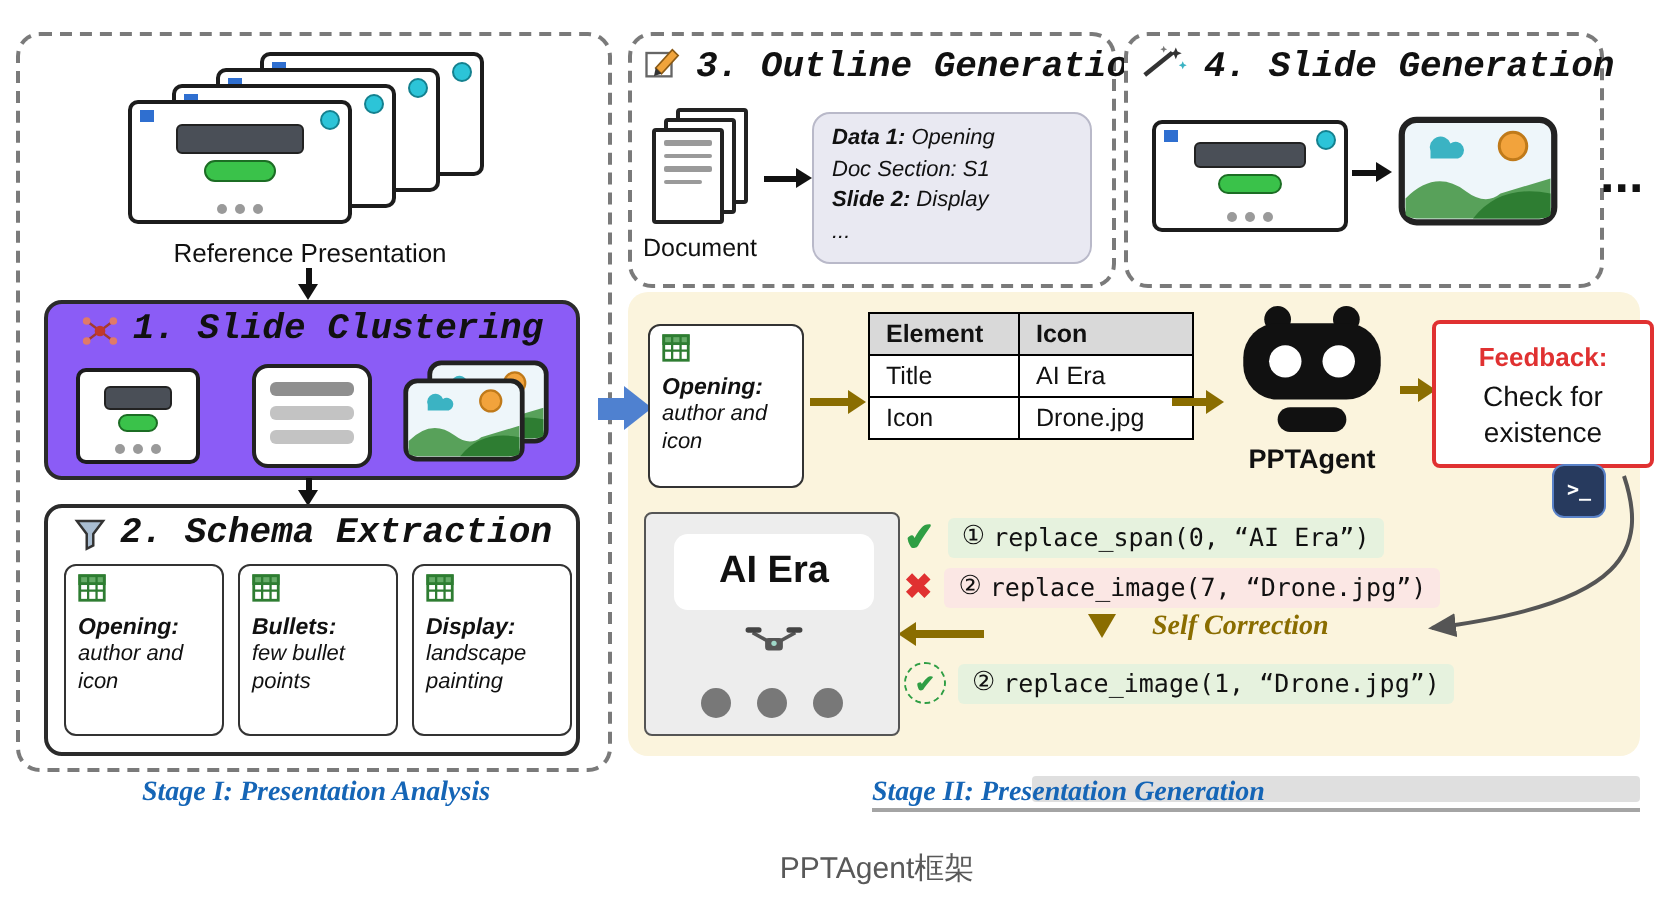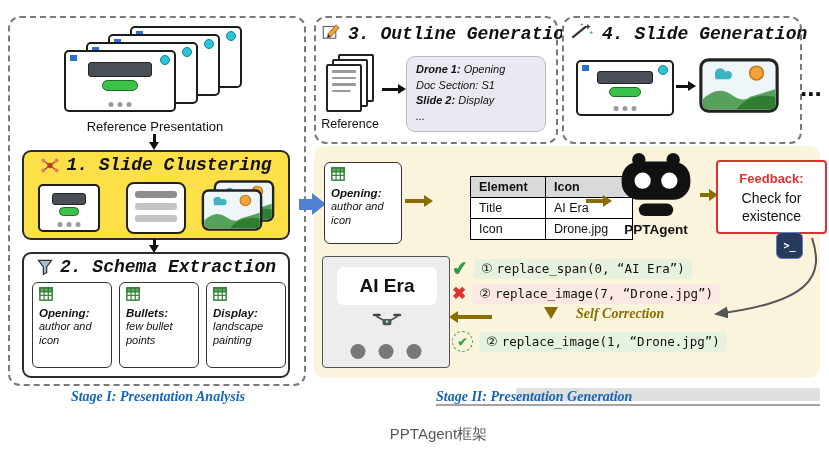--- a/index.html
+++ b/index.html
@@ -168,21 +168,21 @@
           <i></i>
           <i></i>
         </span>
     </div>
   </div>
 
   <div class="plain-label" style="left:10px;top:119px;width:290px;text-align:center;">Reference Presentation</div>
 
   <div class="varrow" style="left:153px;top:134px;height:8px;"></div>
 
-  <div class="abs" style="left:22px;top:150px;width:264px;height:86px;border:2px solid #2b2b2b;border-radius:9px;background:#fde047;">
+  <div class="abs" style="left:22px;top:150px;width:264px;height:86px;border:2px solid #2b2b2b;border-radius:9px;background:#8b5cf6;">
     <div class="hdr-row" style="top:3px;">
       <svg viewBox="0 0 24 20" width="20" height="17">
         <g stroke="#a33b2e" stroke-width="1.4">
           <line x1="12" y1="10" x2="4" y2="4"></line>
             <line x1="12" y1="10" x2="20" y2="4"></line>
           <line x1="12" y1="10" x2="4" y2="16"></line>
             <line x1="12" y1="10" x2="20" y2="16"></line>
         </g>
         <circle cx="12" cy="10" r="3.2" fill="#c0392b"></circle>
         <circle cx="4" cy="4" r="2.3" fill="#e07a68"></circle>
@@ -287,26 +287,26 @@
   <div class="abs" style="left:326px;top:54px;width:52px;height:60px;">
     <div class="page" style="left:12px;top:0;"></div>
     <div class="page" style="left:6px;top:5px;"></div>
     <div class="page" style="left:0;top:10px;">
       <div class="ln"></div>
         <div class="ln"></div>
         <div class="ln"></div>
         <div class="ln" style="width:60%;"></div>
     </div>
   </div>
-  <div class="plain-label" style="left:305px;top:117px;width:90px;text-align:center;font-size:12.5px;">Reference</div>
+  <div class="plain-label" style="left:305px;top:117px;width:90px;text-align:center;font-size:12.5px;">Document</div>
 
   <div class="harrow" style="left:382px;top:88px;width:16px;"></div>
 
   <div class="outline-box" style="left:406px;top:56px;width:140px;height:76px;">
-    <div><b>Drone 1:</b><span> Opening</span></div>
+    <div><b>Data 1:</b><span> Opening</span></div>
     <div><b></b><span>Doc Section: S1</span></div>
     <div><b>Slide 2:</b><span> Display</span></div>
     <div><b></b><span>...</span></div>
   </div>
 
   <div class="dashed-panel" style="left:562px;top:16px;width:236px;height:124px;"></div>
   <svg class="abs" style="left:568px;top:22px;" viewBox="0 0 30 22" width="26" height="19">
     <line x1="5" y1="18" x2="21" y2="5" stroke="#333" stroke-width="2.6"></line>
     <path d="M23,2 L24,4.4 L26.4,5.4 L24,6.4 L23,8.8 L22,6.4 L19.6,5.4 L22,4.4 Z" fill="#333"></path>
     <path d="M27,10 L27.7,11.6 L29.3,12.3 L27.7,13 L27,14.6 L26.3,13 L24.7,12.3 L26.3,11.6 Z" fill="#3bb3c3"></path>
@@ -342,21 +342,21 @@
       <line x1="5.8" y1="1" x2="5.8" y2="15" stroke="#2e7d32" stroke-width="1.3"></line>
       <line x1="10.6" y1="1" x2="10.6" y2="15" stroke="#2e7d32" stroke-width="1.3"></line>
       <line x1="1" y1="9.5" x2="15" y2="9.5" stroke="#2e7d32" stroke-width="1.3"></line>
     </svg>
     <div class="sc-title">Opening:</div>
     <div class="sc-desc">author and icon</div>
   </div>
 
   <div class="harrow olive" style="left:405px;top:199px;width:20px;"></div>
 
-  <table class="data-table abs" style="left:434px;top:176px;margin-left:36px;">
+  <table class="data-table abs" style="left:434px;top:156px;">
     <tbody>
         <tr>
       <th style="min-width:58px;">Element</th>
       <th style="min-width:70px;">Icon</th>
     </tr>
     <tr>
       <td>Title</td>
       <td>AI Era</td>
     </tr>
     <tr>

